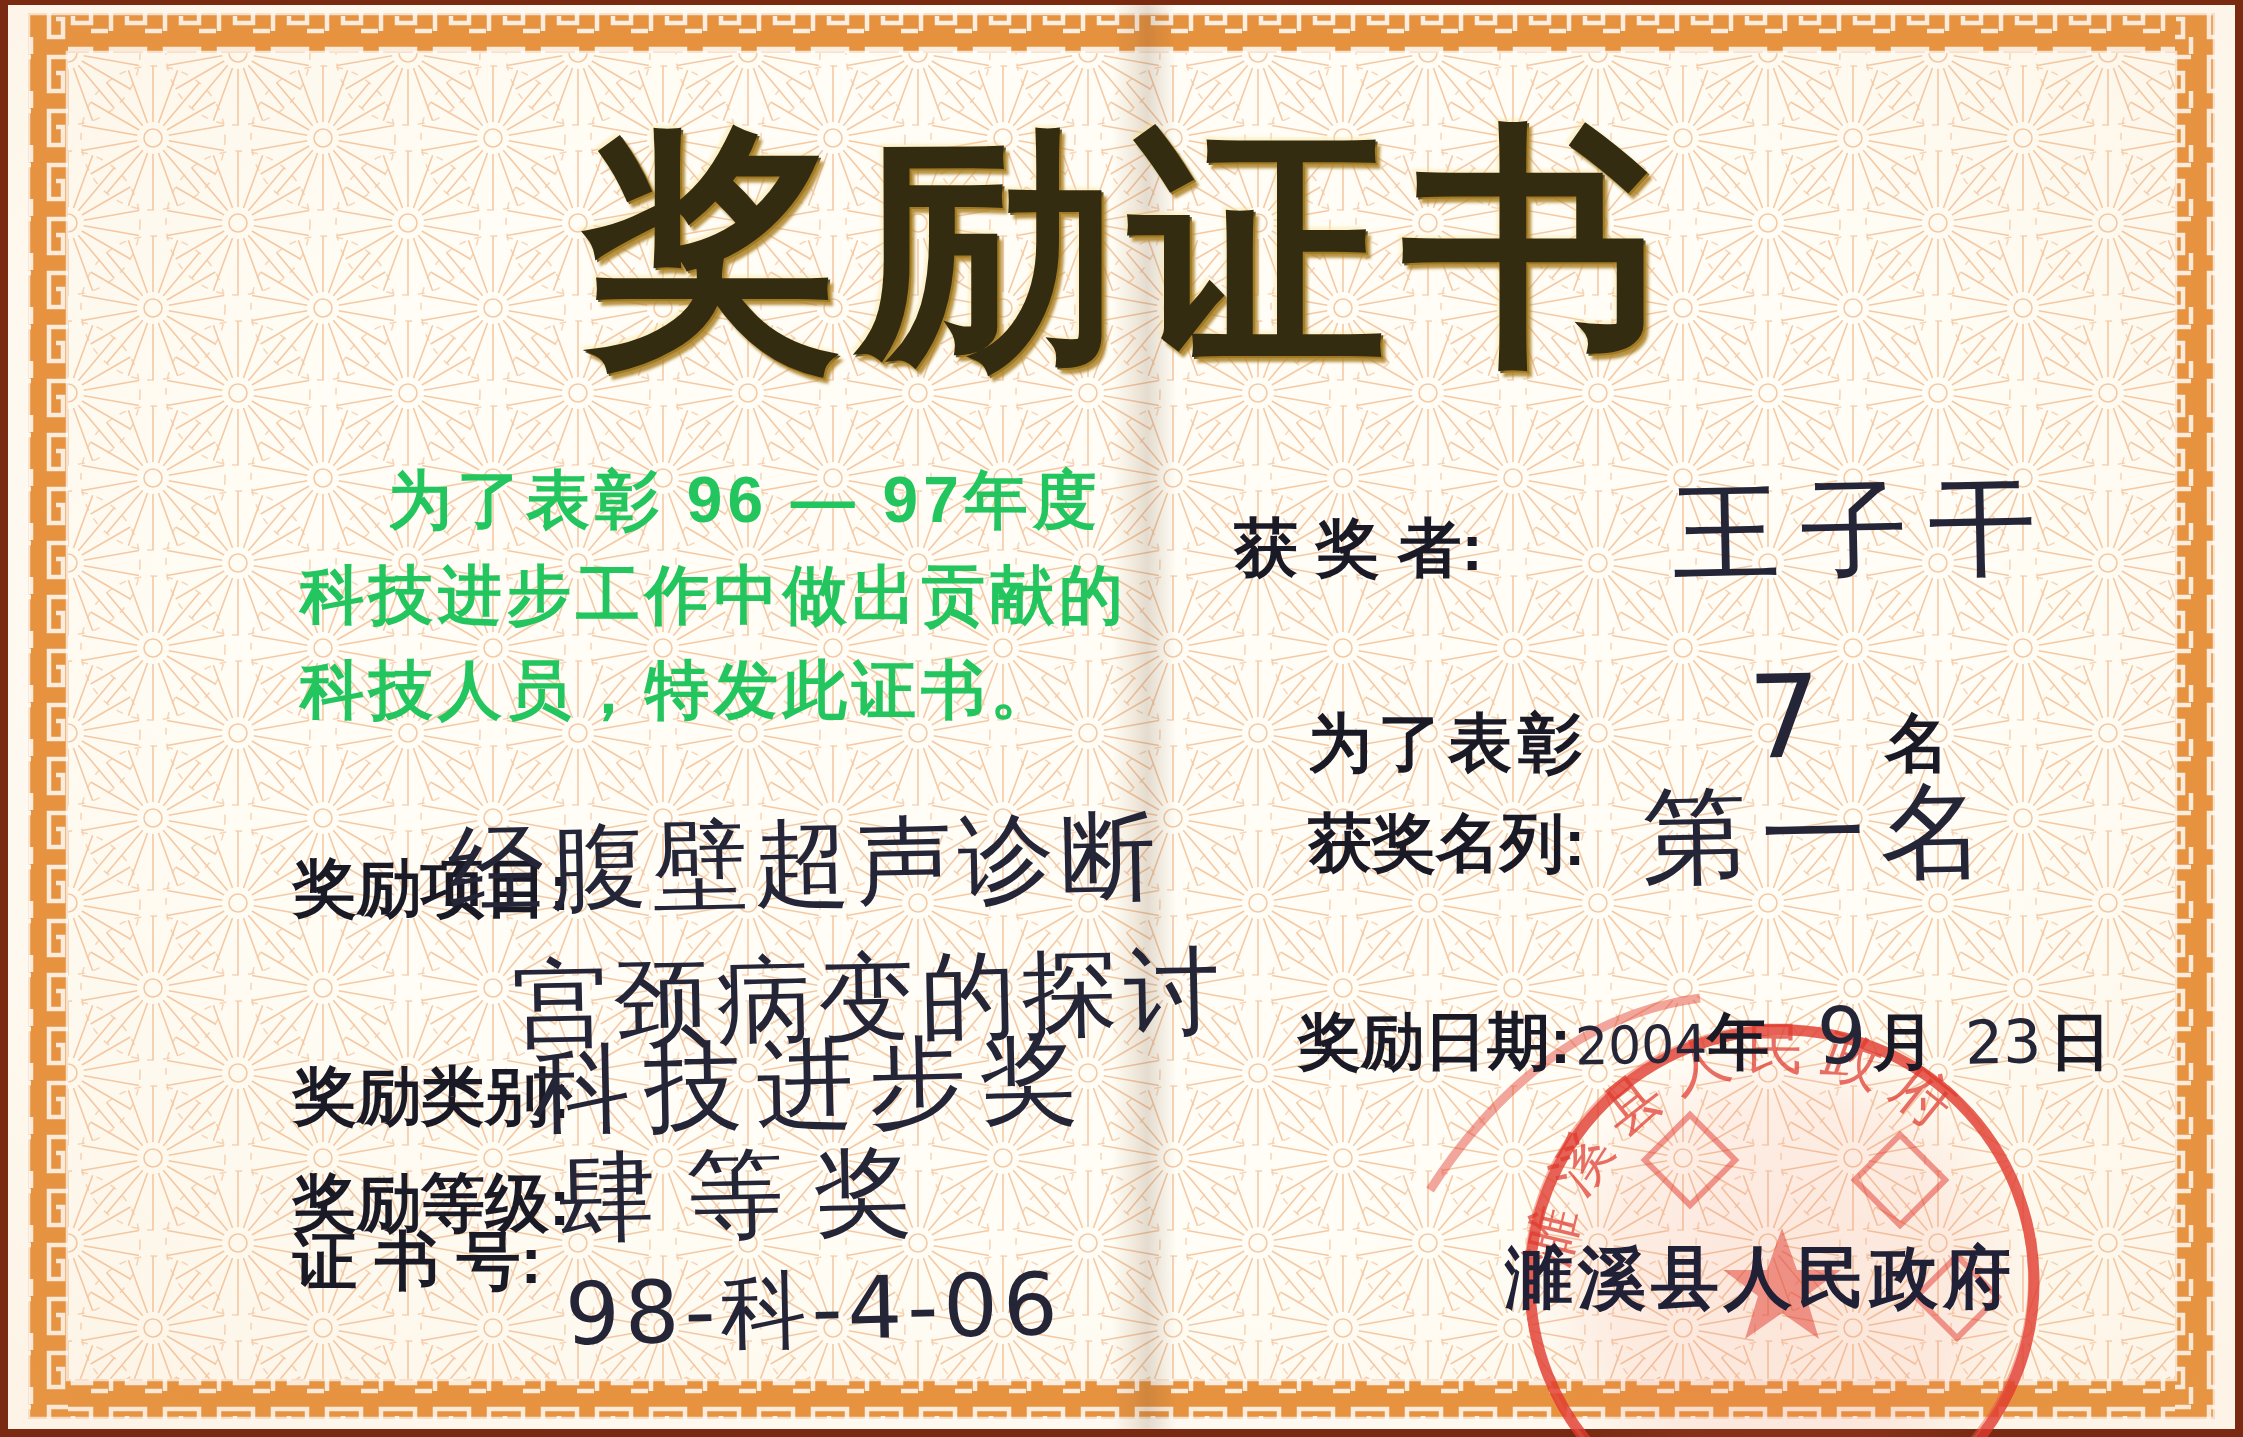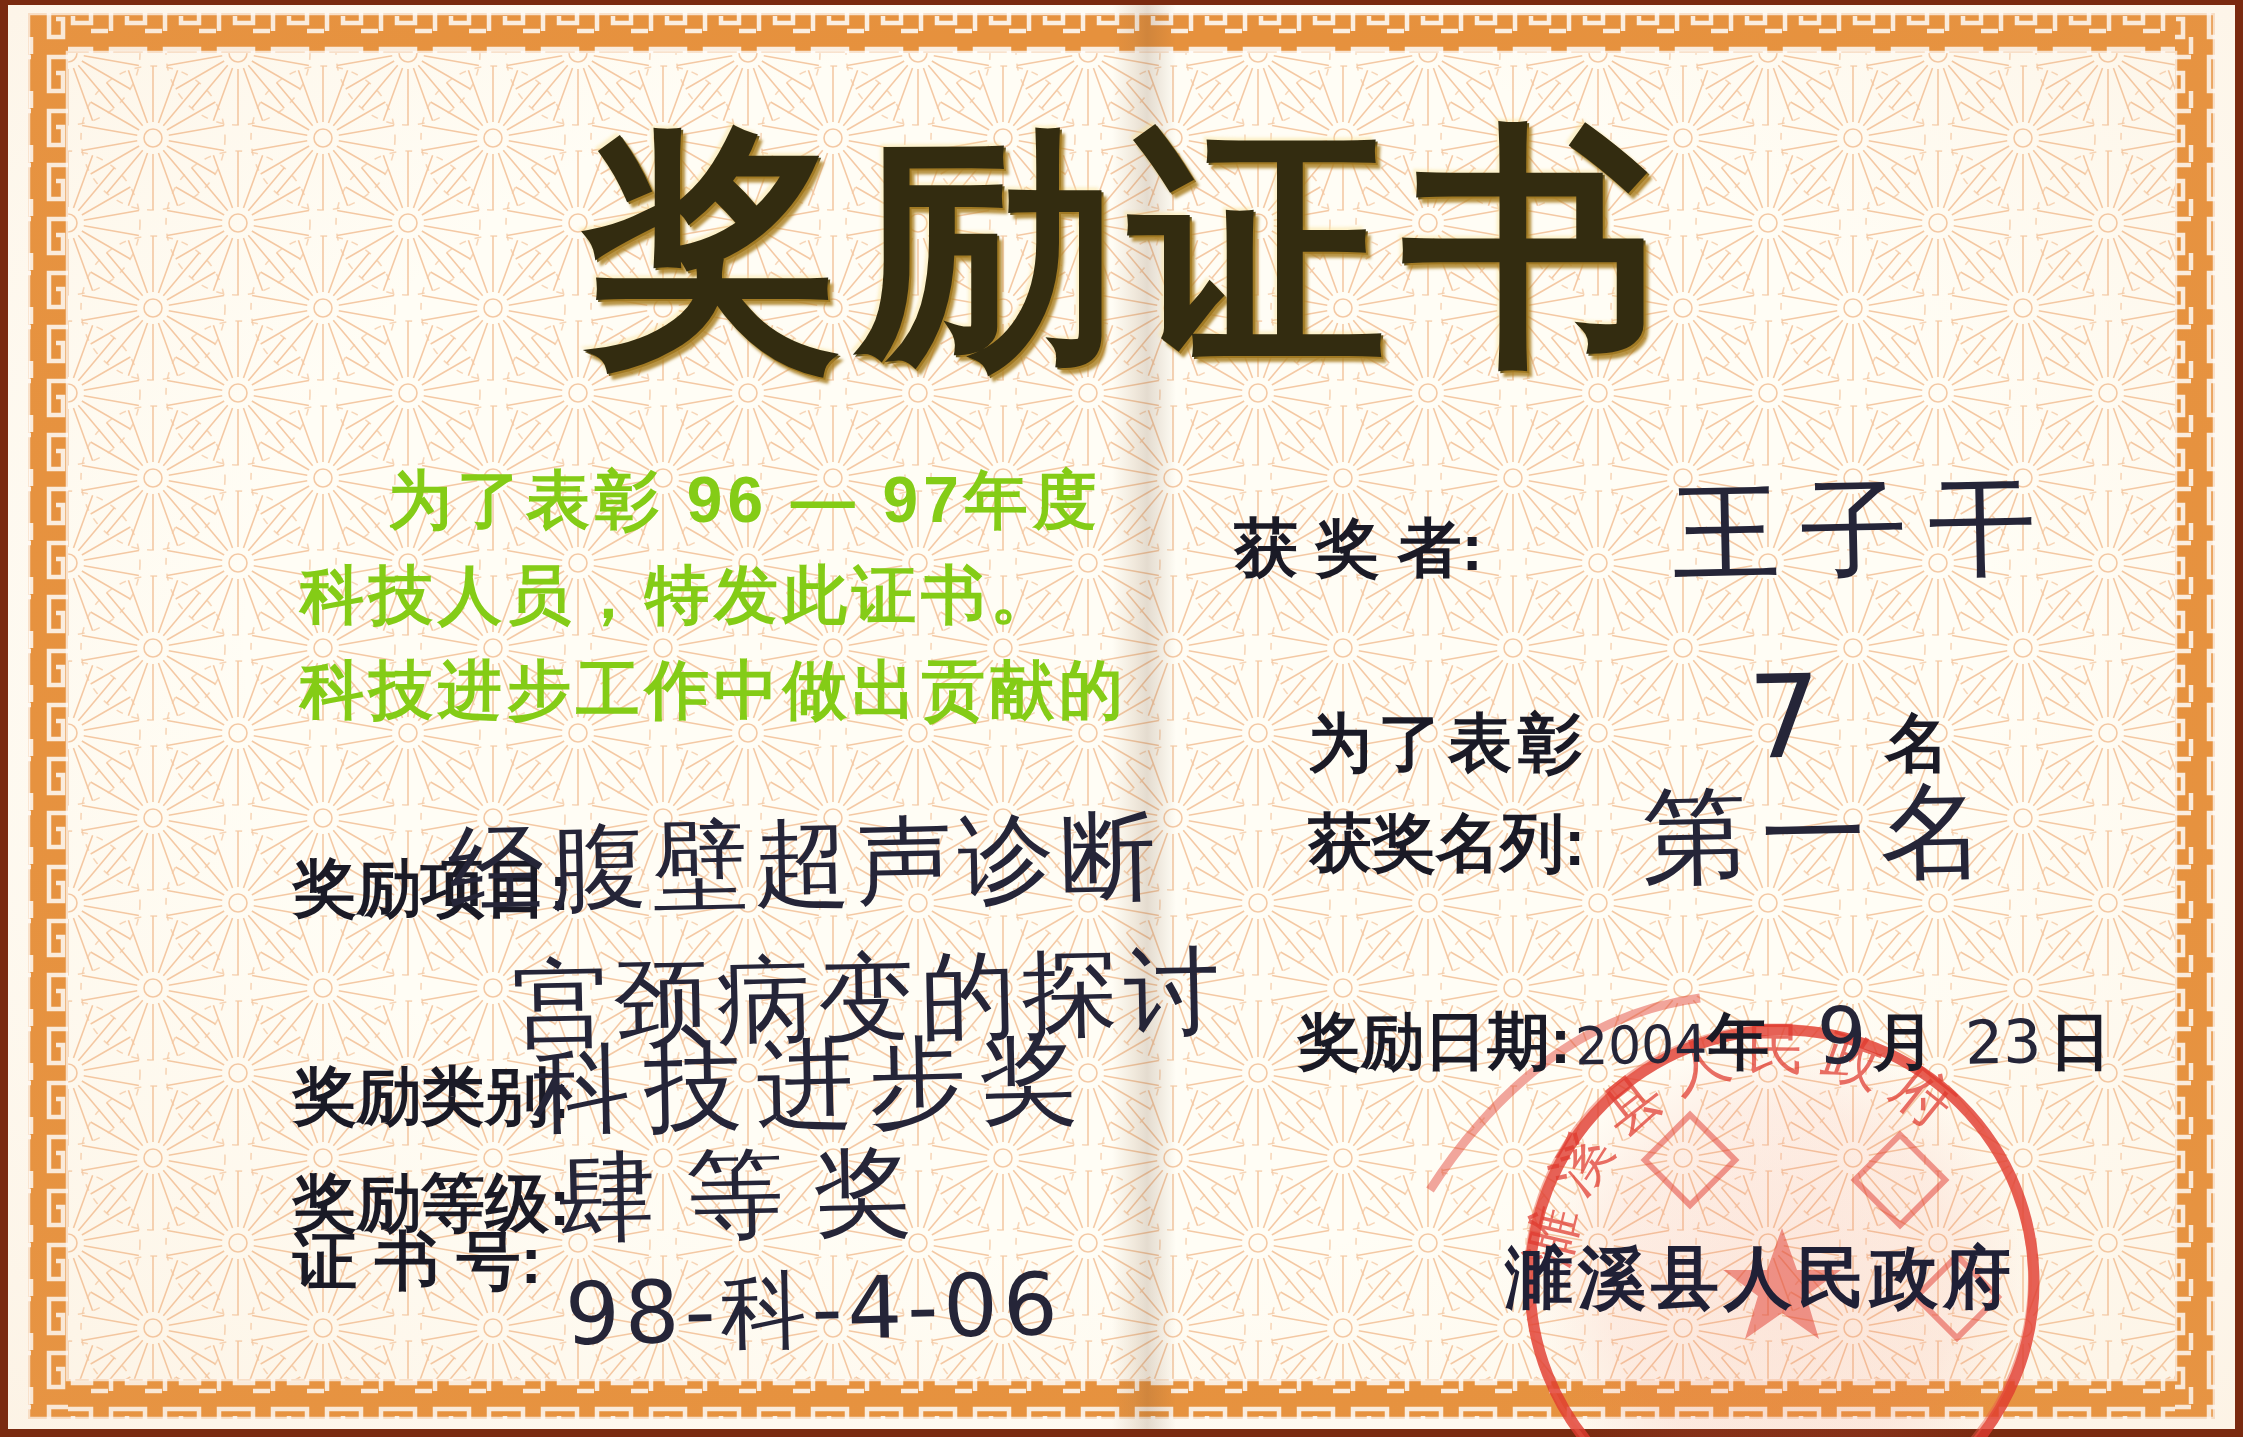--- a/index.html
+++ b/index.html
@@ -10,21 +10,21 @@
   .border-svg{position:absolute;left:0;top:0;z-index:2;}
   .tint{position:absolute;left:8px;top:5px;width:2227px;height:1424px;z-index:3;pointer-events:none;
         background:radial-gradient(ellipse at 50% 45%, rgba(255,250,235,0) 55%, rgba(235,170,110,.12) 100%);}
   .crease{position:absolute;left:1112px;top:5px;width:64px;height:1424px;z-index:4;
         background:linear-gradient(90deg, rgba(150,110,70,0) 0%, rgba(155,115,75,.15) 35%, rgba(120,85,55,.20) 55%, rgba(150,110,70,0) 100%);}
   .txt{position:absolute;z-index:10;white-space:nowrap;}
   .title{left:500px;top:78px;width:1260px;text-align:center;font-size:256px;font-weight:bold;
         letter-spacing:16px;color:#332c10;
         text-shadow:5px 6px 3px rgba(170,128,36,.85), -3px -3px 3px rgba(250,226,150,.45), 2px 2px 0 rgba(90,70,10,.9);}
   .printed{font-weight:bold;color:#1a1a26;}
-  .preline{font-size:64px;line-height:64px;letter-spacing:5px;margin-bottom:31px;font-weight:bold;color:#84cc16;}
+  .preline{font-size:64px;line-height:64px;letter-spacing:5px;margin-bottom:31px;font-weight:bold;color:#22c55e;}
   .hand{font-family:"DejaVu Sans",sans-serif;color:#252538;transform:rotate(-1.2deg);}
   .label{font-size:64px;}
   .seal-svg{position:absolute;left:1400px;top:960px;z-index:8;}
   .issuer{left:1505px;top:1233px;font-size:68px;font-weight:bold;letter-spacing:5px;color:#202036;}
   .daterow{left:1298px;top:972px;display:flex;align-items:baseline;margin-top:19px;}
 </style>
 </head>
 <body>
 
 <div class="cert">
@@ -88,22 +88,22 @@
     <rect x="67" y="52" width="2109" height="1328" fill="none" stroke="#ffffff" stroke-width="2.5" opacity=".75"></rect>
   </svg>
 
   <div class="tint"></div>
   <div class="crease"></div>
 
   <div class="txt title">奖励证书</div>
 
   <div class="txt" style="left:300px;top:468px;">
     <div class="preline" style="padding-left:88px;">为了表彰  96 — 97年度</div>
+    <div class="preline">科技进步工作中做出贡献的</div>
     <div class="preline">科技人员，特发此证书。</div>
-    <div class="preline">科技进步工作中做出贡献的</div>
   </div>
 
   <div class="txt printed label" style="left:293px;top:845px;text-align:center;">奖励项目:</div>
   <div class="txt hand" style="left:448px;top:800px;font-size:96px;letter-spacing:6px;">经腹壁超声诊断</div>
   <div class="txt hand" style="left:512px;top:935px;font-size:96px;letter-spacing:6px;">宫颈病变的探讨</div>
 
   <div class="txt printed label" style="left:293px;top:1053px;">奖励类别:</div>
   <div class="txt hand" style="left:532px;top:1020px;font-size:98px;letter-spacing:14px;">科技进步奖</div>
 
   <div class="txt printed label" style="left:293px;top:1160px;">奖励等级:</div>

